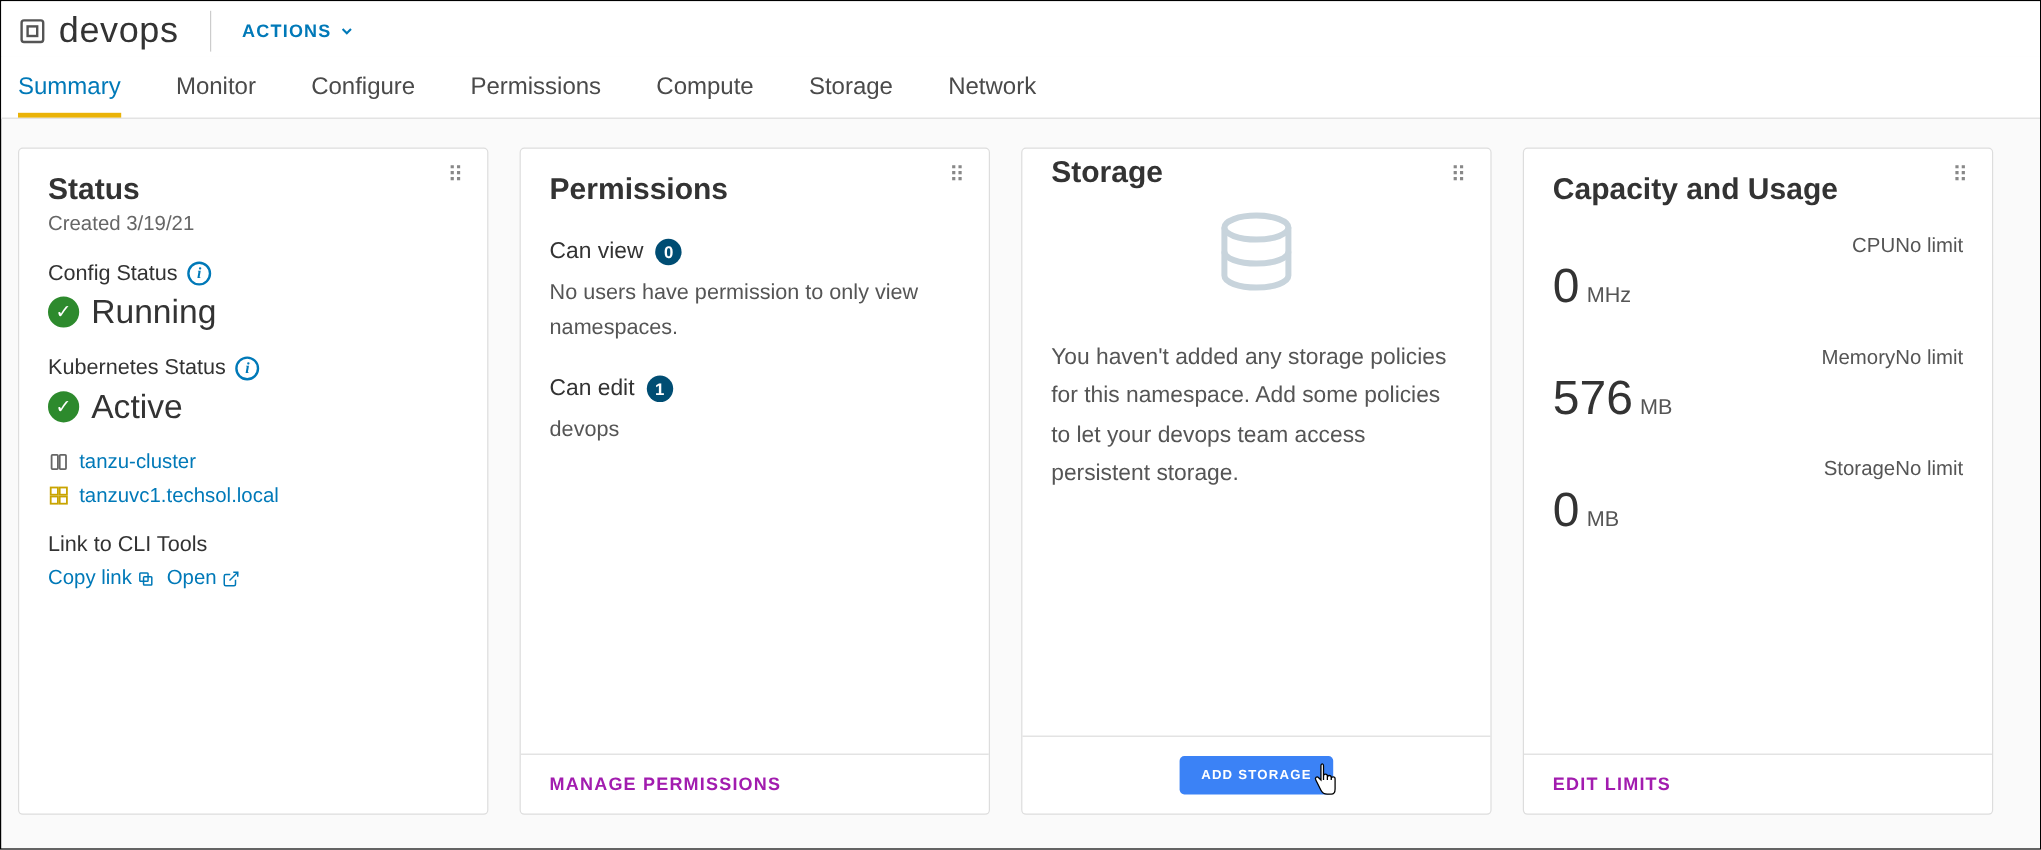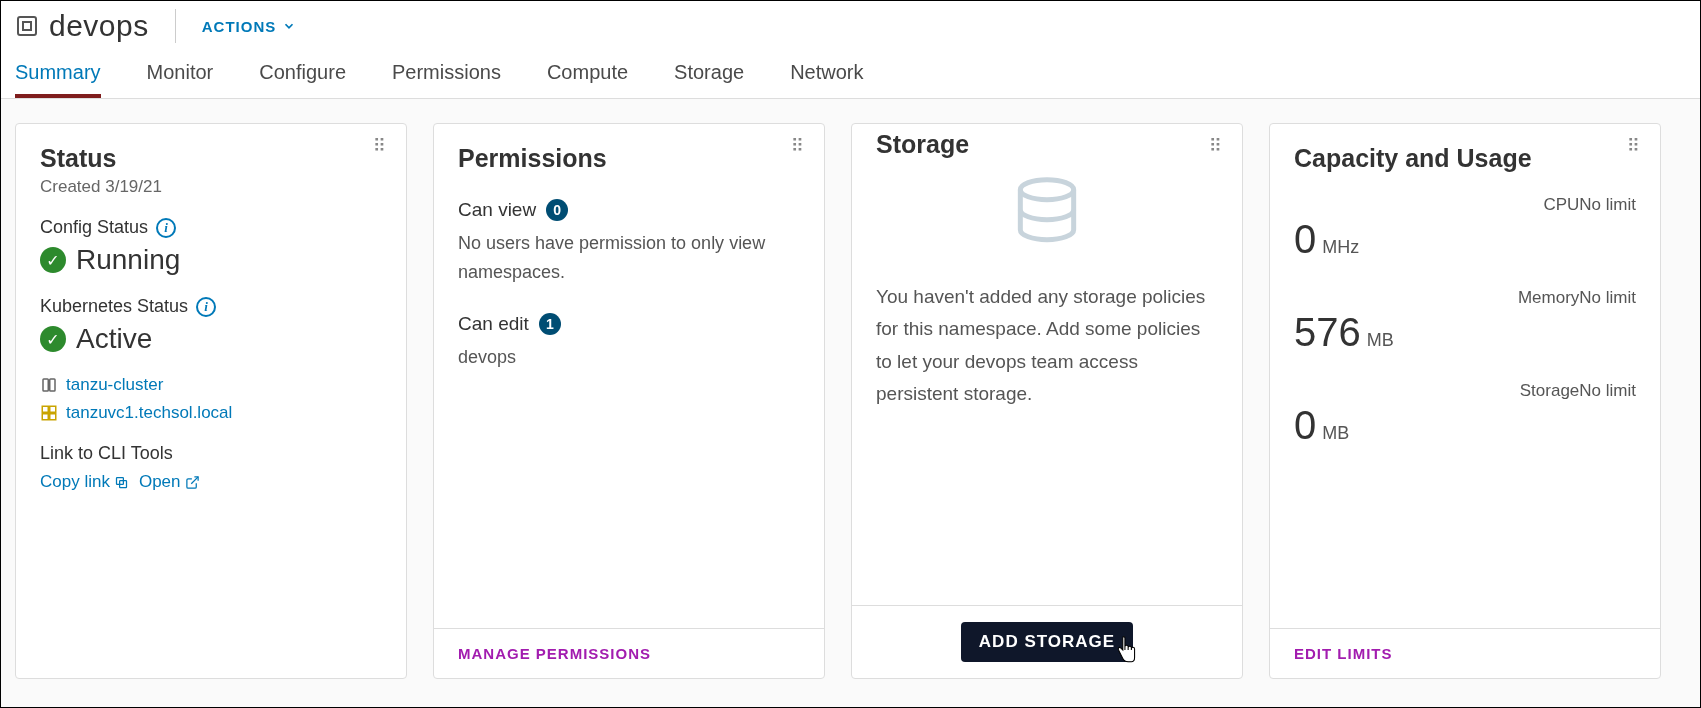--- a/index.html
+++ b/index.html
@@ -53,21 +53,21 @@
     background: #fff;
   }
   .tab {
     font-size: 20px;
     color: #4a4a4a;
     padding-bottom: 10px;
     cursor: pointer;
   }
   .tab.active {
     color: #0079b8;
-    border-bottom: 4px solid #7f1d1d;
+    border-bottom: 4px solid #eab308;
   }
   .cards {
     display: flex;
     gap: 26px;
     padding: 24px 14px;
   }
   .card {
     background: #fff;
     border: 1px solid #ddd;
     border-radius: 4px;
@@ -198,23 +198,23 @@
   }
   .card-footer.center { justify-content: center; }
   .link-btn {
     color: #a21caf;
     font-size: 15px;
     font-weight: 600;
     letter-spacing: 1px;
     cursor: pointer;
   }
   .primary-btn {
-    background: #0f172a;
+    background: #3b82f6;
     color: #fff;
-    font-size: 17px;
+    font-size: 11px;
     font-weight: 600;
     letter-spacing: 1px;
     padding: 10px 18px;
     border-radius: 4px;
     cursor: pointer;
     border: none;
     position: relative;
   }
   .storage-body {
     text-align: center;

